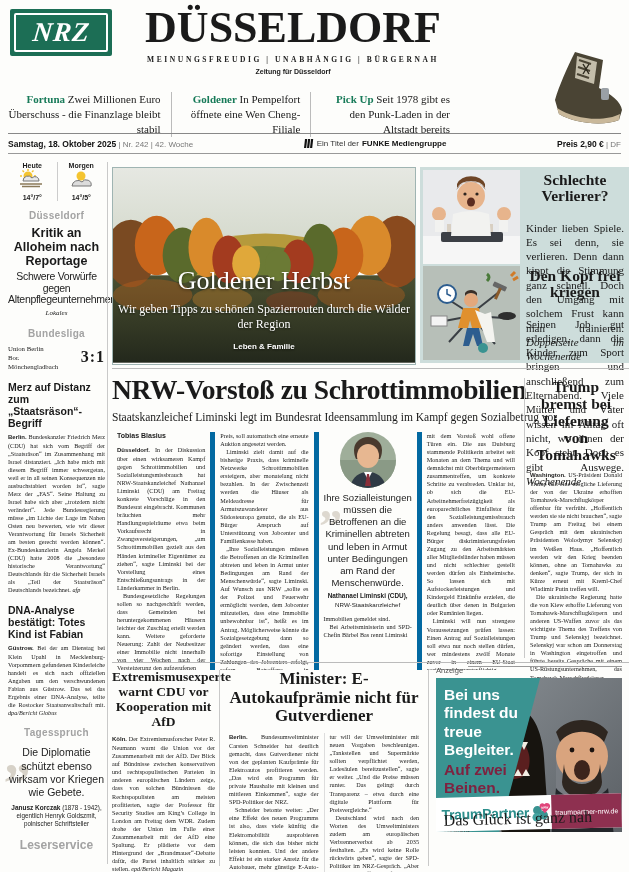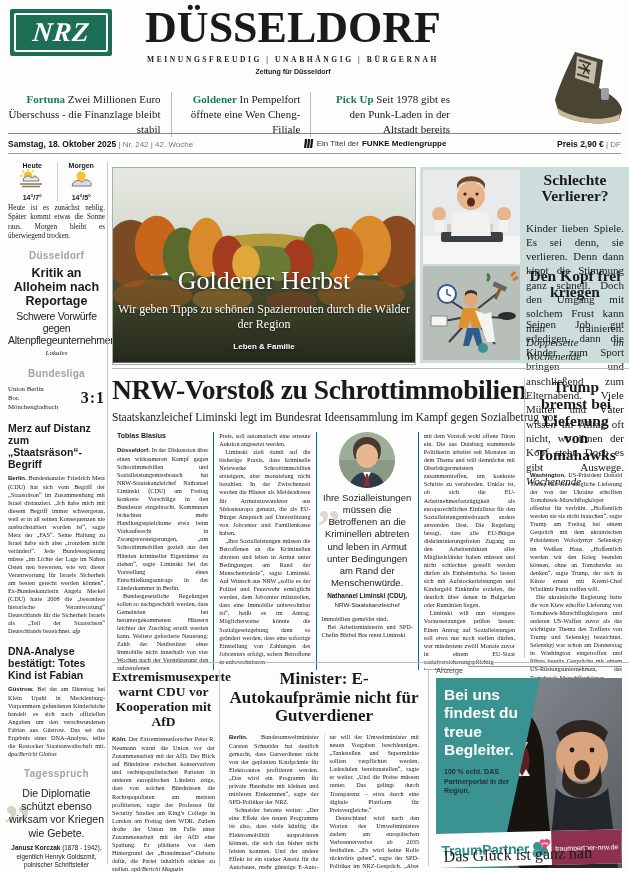--- a/index.html
+++ b/index.html
@@ -87,21 +87,21 @@
   .panel-hl { text-align:center; font:bold 15.5px "Liberation Serif", serif; line-height:1.05; }
   .panel-body { font-size:11px; line-height:1.3; text-align:justify; margin-top:16px; }
   .panel-ref { font-style:italic; }
 
   
   #main-art { position:absolute; left:112px; top:374px; width:408px; }
   #main-hl { text-align:left; font:bold 27.5px "Liberation Serif", serif; letter-spacing:-.4px; white-space:nowrap; }
   #main-sub { text-align:center; font:11.5px "Liberation Serif", serif; margin-top:5px; white-space:nowrap; }
   #main-cols { display:flex; margin-top:9px; height:238px; overflow:hidden; }
   .mcol { flex:1; padding:0 5px; font-size:6.2px; line-height:1.3; text-align:justify; }
-  .mcol + .mcol { border-left:1px solid #0369a1; }
+  .mcol + .mcol { border-left:5px solid #0369a1; }
   .mcol p + p { text-indent:6px; }
   .byline { font:bold 7px "Liberation Sans", sans-serif; margin-bottom:7px; text-align:left; }
   .city { font-family:"Liberation Sans", sans-serif; font-weight:bold; font-size:6px; }
   #portrait { width:56px; height:56px; border-radius:50%; overflow:hidden; margin:0 auto 4px; }
   #mquote { position:relative; text-align:center; font:9.5px "Liberation Sans", sans-serif; line-height:1.28; color:#222; }
   #mquote::before { content:"\201E"; position:absolute; left:-4px; top:-16px;
     font:bold 46px "Liberation Serif", serif; color:#ddd8cf; z-index:0; }
   #mquote span { position:relative; z-index:1; }
   .mq-author { text-align:center; font:6.2px "Liberation Sans", sans-serif; margin-top:3px; line-height:1.3; }
   .mq-author b { font-size:6.4px; }
@@ -122,21 +122,21 @@
   #eauto .hl { text-align:center; font:bold 17px "Liberation Serif", serif; line-height:1.1; }
   #eauto .cols { display:flex; margin-top:7px; }
   #eauto .ecol { flex:1; padding:0 5px; font-size:6.2px; line-height:1.3; text-align:justify; }
   #eauto .ecol + .ecol { border-left:1px solid #ddd; }
   #eauto p + p { text-indent:6px; }
 
   
   #anzeige-row { position:absolute; left:436px; top:666px; width:186px; display:flex; align-items:flex-start; gap:5px;
     font:7.5px "Liberation Sans", sans-serif; color:#555; }
   #anzeige-row .dash { flex:1; height:1px; background:#999; }
-  #ad { position:absolute; left:436px; top:678px; width:186px; height:190px; overflow:hidden; background:#6f757a; }
+  #ad { position:absolute; left:436px; top:678px; width:186px; height:154px; overflow:hidden; background:#6f757a; }
   #ad-photo { position:absolute; inset:0; }
   #ad-teal { position:absolute; inset:0; background:#3a9391;
     clip-path:polygon(0 0, 56% 0, 34% 100%, 0 100%); }
   #ad-text { position:absolute; left:8px; top:8px; width:100px; z-index:2;
     font-family:"Liberation Sans", sans-serif; }
   #ad-text .l1 { color:#fff; font-weight:bold; font-size:15.5px; line-height:1.18; width:78px; }
   #ad-text .l2 { color:#7e2240; font-weight:bold; font-size:15.5px; line-height:1.18; width:78px; margin-top:2px; }
   #ad-text .small { color:#233; font-weight:bold; font-size:7px; line-height:1.35; margin-top:8px; width:70px; }
   #ad-footer { position:absolute; left:0; right:0; bottom:0; height:34px; background:#fff; z-index:3;
     transform:rotate(-1.5deg); transform-origin:left bottom; display:flex; align-items:center; }
@@ -217,21 +217,20 @@
       </div>
       <div class="wx">
         <div class="lab">Morgen</div>
         <svg width="34" height="20" viewBox="0 0 34 20">
           <circle cx="17" cy="7" r="4.5" fill="#f4c430"></circle>
           <path d="M8 17 a6 6 0 0 1 10-4 a5 5 0 0 1 9 4 Z" fill="#dcdcdc" stroke="#777" stroke-width="1"></path>
         </svg>
         <div class="temp">14°/5°</div>
       </div>
     </div>
-    <div id="weather-text">Heute ist es zunächst neblig. Später kommt etwas die Sonne raus. Morgen bleibt es überwiegend trocken.</div>
 
     <div class="sec-head" style="margin-top:9px">Düsseldorf</div>
     <div class="side-hl">Kritik an Alloheim nach Reportage</div>
     <div class="side-sub">Schwere Vorwürfe gegen Altenpflegeunternehmen</div>
     <div class="side-ref">Lokales</div>
 
     <div class="sec-head" style="margin-top:11px">Bundesliga</div>
     <div id="bundesliga-row">
       <div class="teams">
         <div>Union Berlin</div>
@@ -500,20 +499,21 @@
       <path d="M124 64 a26 22 0 0 1 44 0 l4 -10 a30 24 0 0 0 -52 0 Z" fill="#2e2620"></path>
       <path d="M128 86 a18 20 0 0 0 36 0 l2 18 a20 16 0 0 1 -40 0 Z" fill="#2e2620"></path>
       <ellipse cx="146" cy="92" rx="8" ry="10" fill="#3d241c"></ellipse>
       <circle cx="136" cy="72" r="2.4" fill="#1c1410"></circle>
         <circle cx="156" cy="72" r="2.4" fill="#1c1410"></circle>
       <path d="M120 110 C130 124 162 124 172 110 L182 190 L112 190 Z" fill="#23262a"></path>
     </svg>
     <div id="ad-teal"></div>
     <div id="ad-text">
       <div class="l1">Bei uns findest du treue Begleiter.</div>
+      <div class="l2">Auf zwei Beinen.</div>
       <div class="small">100 % echt. DAS Partnerportal in der Region.</div>
     </div>
     <div id="ad-footer">
       <div id="ad-brand">
         <span class="name">TraumPartner</span>
         <svg id="clover" viewBox="0 0 20 20">
           <circle cx="6" cy="8" r="4.4" fill="#3a9391"></circle>
           <circle cx="12" cy="13" r="4.4" fill="#3a9391"></circle>
           <circle cx="5" cy="15" r="4.2" fill="#45a5a2"></circle>
           <path d="M13 2 c2.6 -2.6 7 0 5.4 3.4 L13.4 11 L8.6 5.4 C7 2 11 -0.6 13 2 Z" fill="#e0457b"></path>

